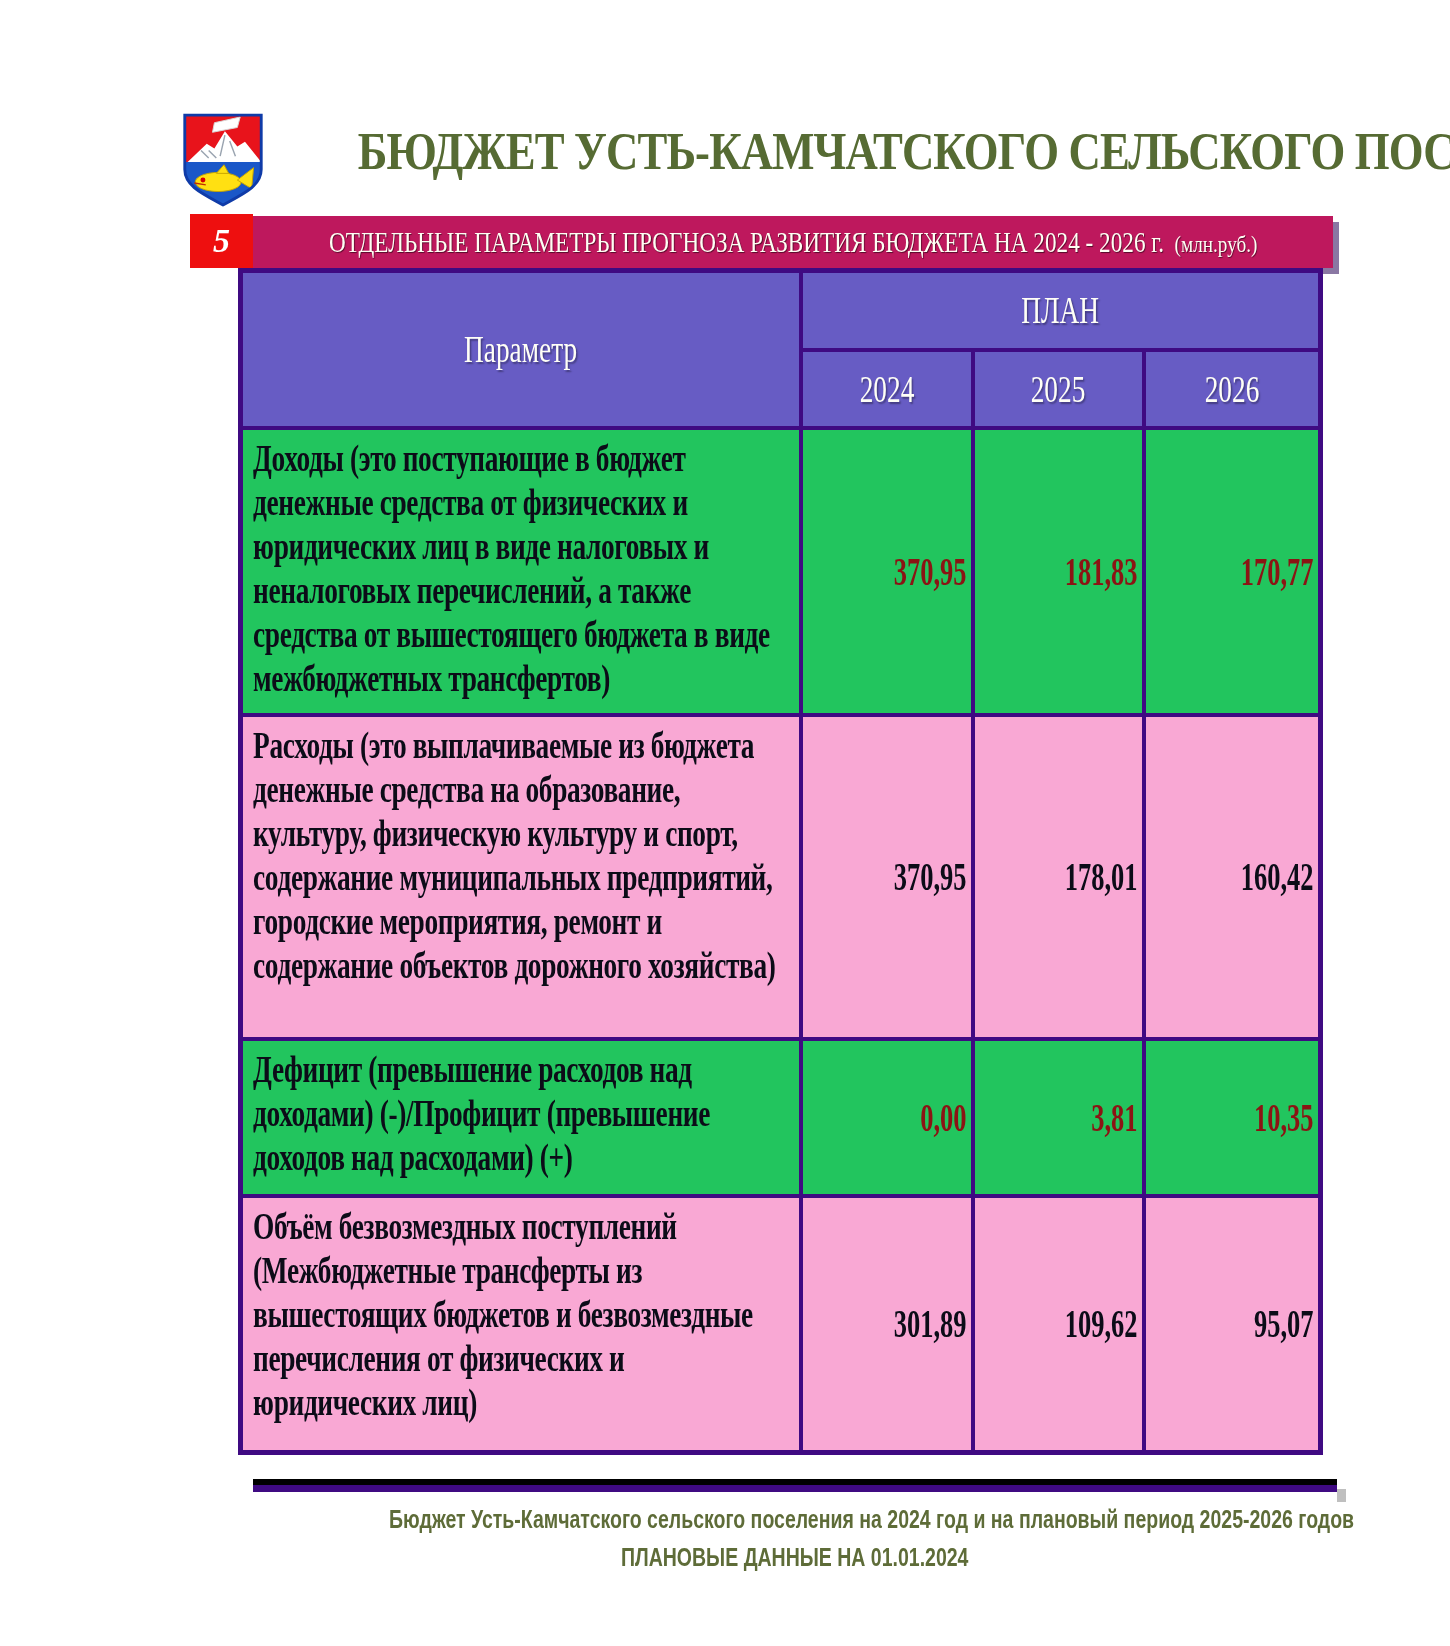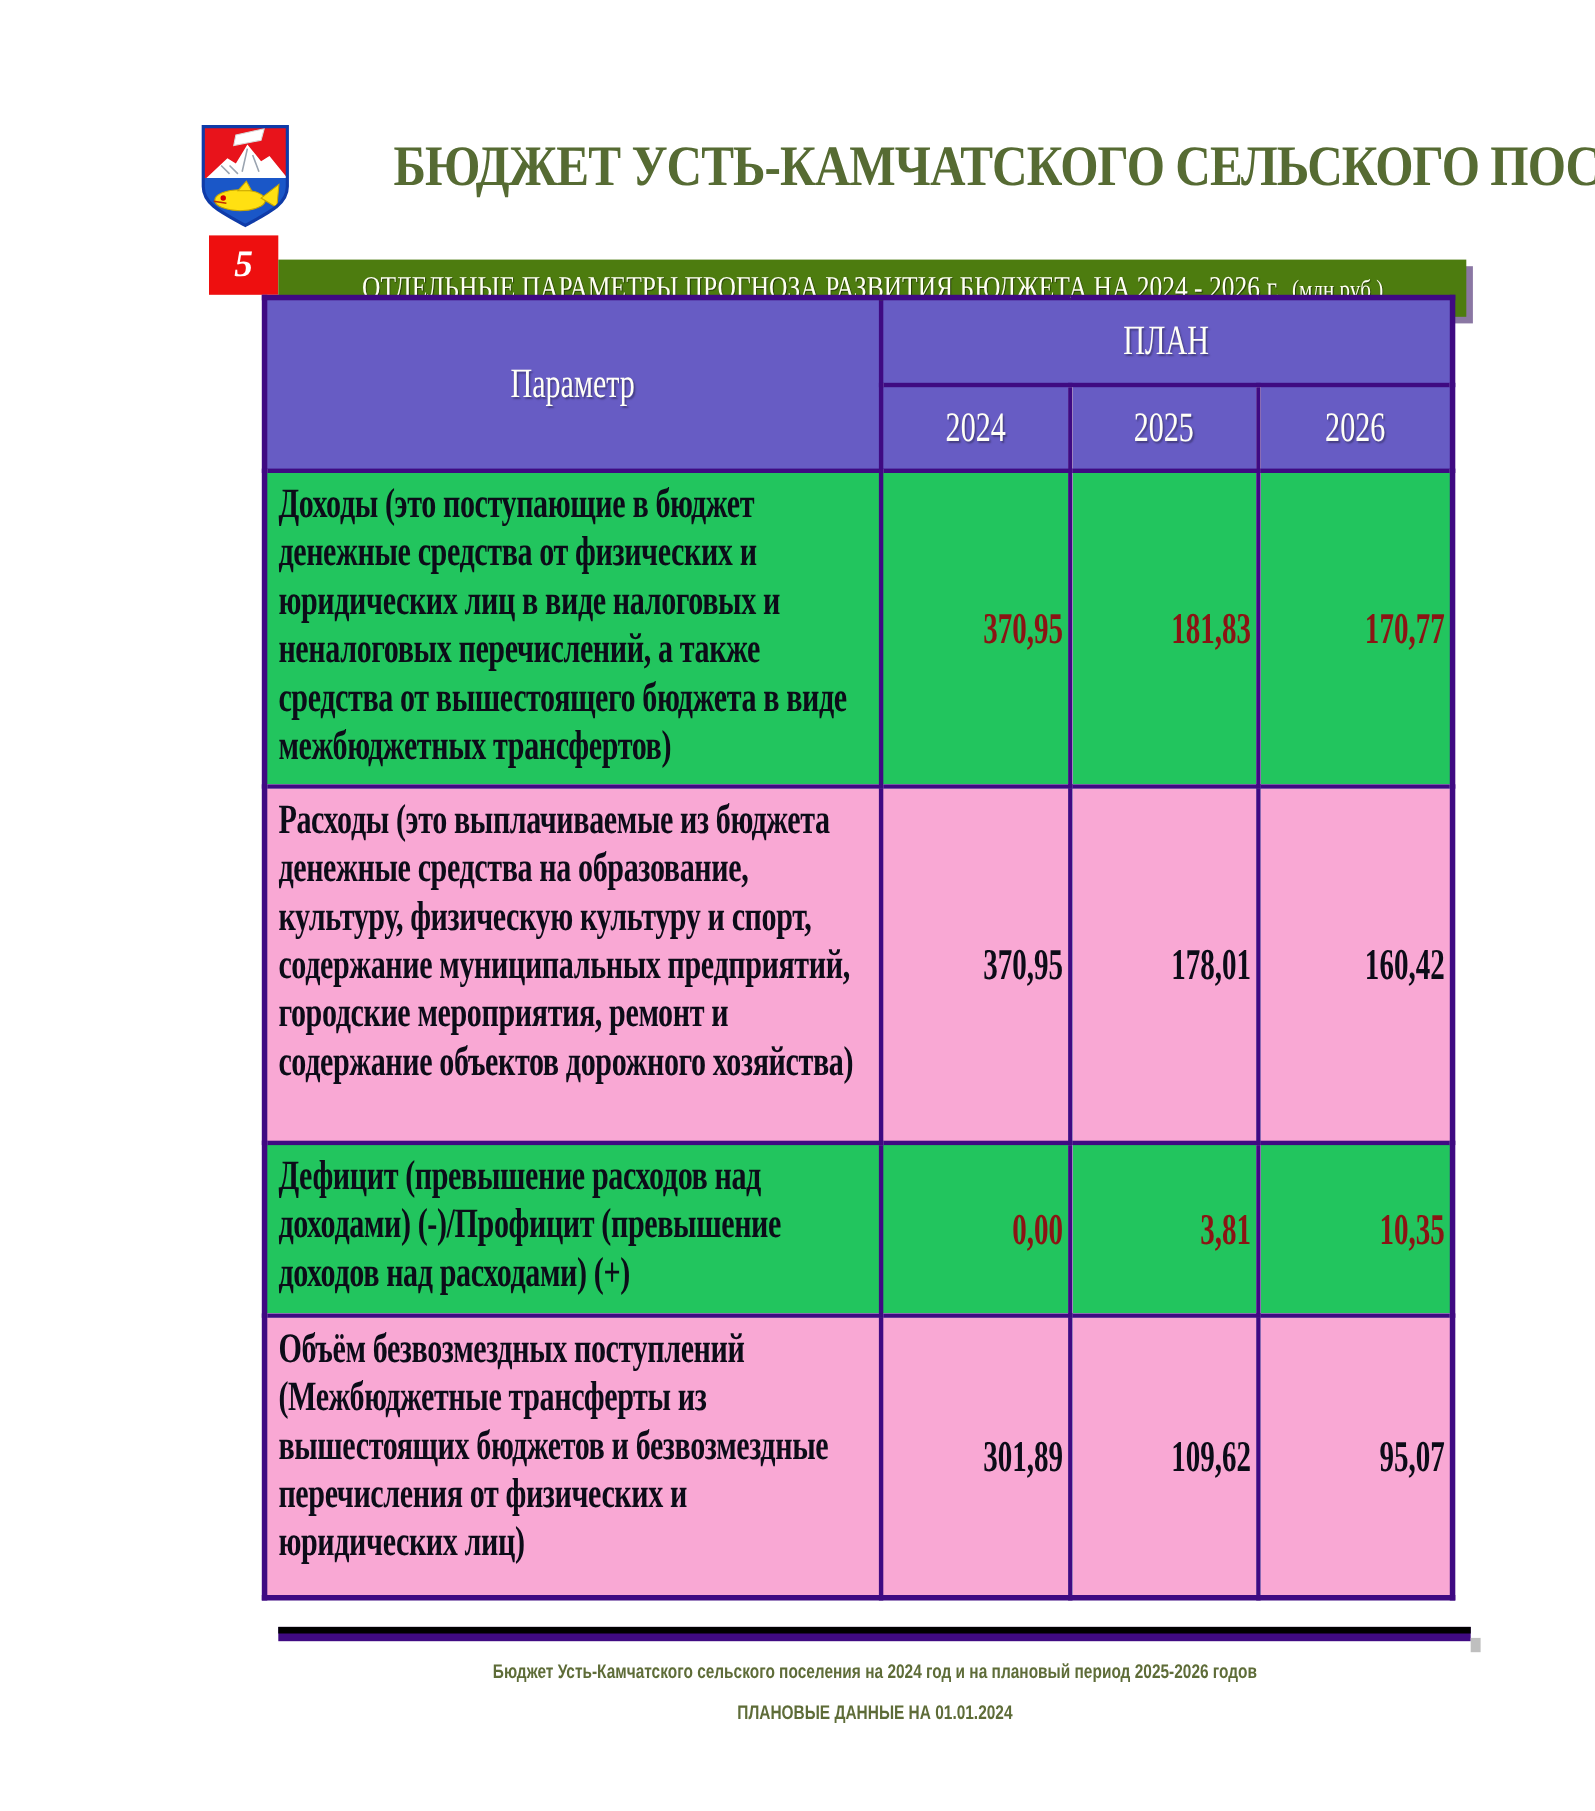--- a/index.html
+++ b/index.html
@@ -16,22 +16,22 @@
   .main-title .squeeze{display:inline-block;transform:scaleX(0.86);transform-origin:50% 50%;
               letter-spacing:-1px;}
 
   
   .slide-number{position:absolute;left:190px;top:214px;width:63px;height:54px;
                 background:#ee0f0f;color:#ffffff;font-style:italic;font-weight:bold;
                 font-size:34px;display:flex;align-items:center;justify-content:center;}
 
   
   .banner{position:absolute;left:253px;top:216px;width:1080px;height:52px;
-          background:#4d7c0f;color:#fffff4;display:flex;align-items:center;justify-content:center;
-          box-shadow:6px 6px 0 rgba(42,8,88,0.55);white-space:nowrap;margin-top:20px;}
+          background:#be185d;color:#fffff4;display:flex;align-items:center;justify-content:center;
+          box-shadow:6px 6px 0 rgba(42,8,88,0.55);white-space:nowrap;}
   .banner .squeeze{display:inline-block;transform:scaleX(0.8);transform-origin:50% 50%;
           font-size:29px;text-shadow:1px 1px 1px rgba(0,0,0,0.55);}
   .banner .unit{font-size:24px;}
 
   
   table.budget{position:absolute;left:238px;top:268px;width:1080px;height:1182px;
                border-collapse:collapse;table-layout:fixed;z-index:2;}
   table.budget th, table.budget td{border:4px solid #3f0a82;padding:0;overflow:hidden;}
   table.budget{border:5px solid #3f0a82;}
   th.hcell{background:#675cc4;color:#fffff6;font-weight:normal;vertical-align:middle;text-align:center;}
@@ -53,21 +53,21 @@
 
   
   .footer-rule{position:absolute;left:253px;top:1479px;width:1084px;height:13px;
                background:#3f0a82;border-top:6px solid #000000;box-sizing:border-box;}
   .footer-rule::after{content:"";position:absolute;right:-9px;top:4px;width:9px;height:13px;
                background:#bfbfbf;}
 
   
   .footer-text{position:absolute;left:253px;top:1500px;width:1084px;text-align:center;
                color:#5e6c38;font-family:"Liberation Sans", sans-serif;font-weight:bold;}
-  .footer-text .fline{white-space:nowrap;font-size:18px;line-height:38px;}
+  .footer-text .fline{white-space:nowrap;font-size:25px;line-height:38px;}
   .footer-text .squeeze{display:inline-block;transform:scaleX(0.78);transform-origin:50% 50%;}
 </style>
 </head>
 <body>
 
 <div class="page">
 
   <div class="logo">
     <svg viewBox="0 0 90 100" width="86" height="100">
       <path d="M5 3 H85 V60 C85 77 67 85 45 97 C23 85 5 77 5 60 Z" fill="#1a57c8"></path>

